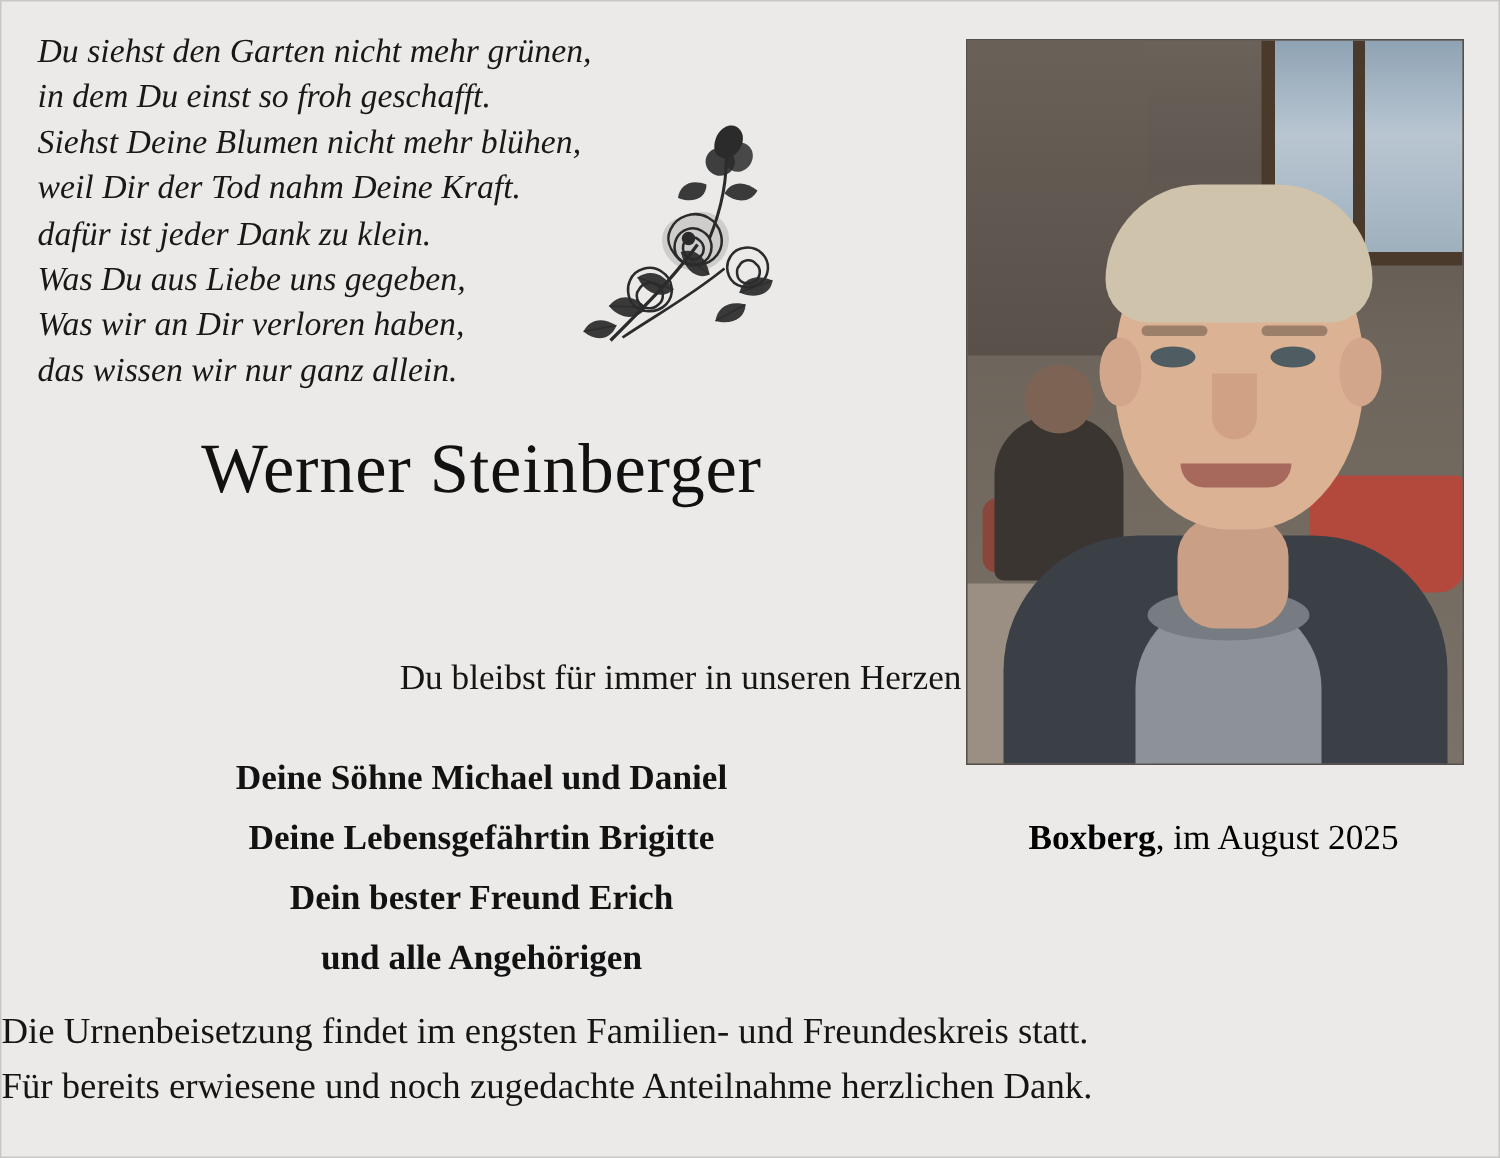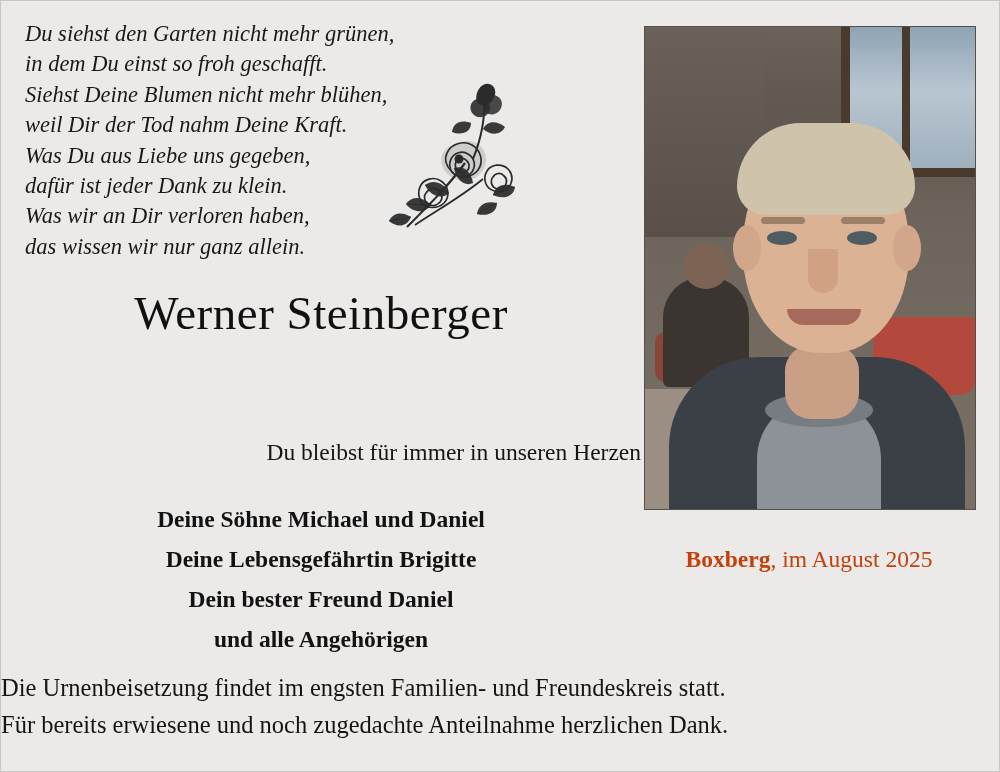--- a/index.html
+++ b/index.html
@@ -283,21 +283,21 @@
   }
 
   
   .place {
     position: absolute;
     left: 643px;
     top: 545px;
     width: 330px;
     text-align: center;
     font-size: 23.5px;
-    color: #c2410c;
+    color: #000000;
   }
   .place b { font-weight: bold; }
 
   
   .footer {
     position: absolute;
     left: 0;
     top: 668px;
     width: 1000px;
     text-align: left;
@@ -311,22 +311,22 @@
 </head>
 <body>
 
 <div class="obituary">
 
   <div class="poem">
     <div class="poem-line">Du siehst den Garten nicht mehr grünen,</div>
     <div class="poem-line">in dem Du einst so froh geschafft.</div>
     <div class="poem-line">Siehst Deine Blumen nicht mehr blühen,</div>
     <div class="poem-line">weil Dir der Tod nahm Deine Kraft.</div>
+    <div class="poem-line">dafür ist jeder Dank zu klein.</div>
     <div class="poem-line">Was Du aus Liebe uns gegeben,</div>
-    <div class="poem-line">dafür ist jeder Dank zu klein.</div>
     <div class="poem-line">Was wir an Dir verloren haben,</div>
     <div class="poem-line">das wissen wir nur ganz allein.</div>
   </div>
 
   <div class="ornament">
     <svg viewBox="0 0 150 170" width="150" height="170" aria-hidden="true">
       <g fill="none" stroke="#2b2b2b" stroke-width="1.6">
 
         <path d="M20,160 C45,135 62,118 78,96" stroke-width="2.2"></path>
         <path d="M28,158 C52,142 74,130 96,112" stroke-width="1.8"></path>
@@ -381,21 +381,21 @@
   </div>
 
   <div class="name">Werner Steinberger</div>
 
 
   <div class="memorial">Du bleibst für immer in unseren Herzen</div>
 
   <div class="survivors">
     <div class="survivor-line">Deine Söhne Michael und Daniel</div>
     <div class="survivor-line">Deine Lebensgefährtin Brigitte</div>
-    <div class="survivor-line">Dein bester Freund Daniel</div>
+    <div class="survivor-line">Dein bester Freund Erich</div>
     <div class="survivor-line">und alle Angehörigen</div>
   </div>
 
   <div class="photo-frame">
     <div class="photo-bg"></div>
     <div class="photo-wallL"></div>
     <div class="photo-window"></div>
     <div class="photo-table"></div>
     <div class="photo-blob-red"></div>
     <div class="photo-blob-red2"></div>

